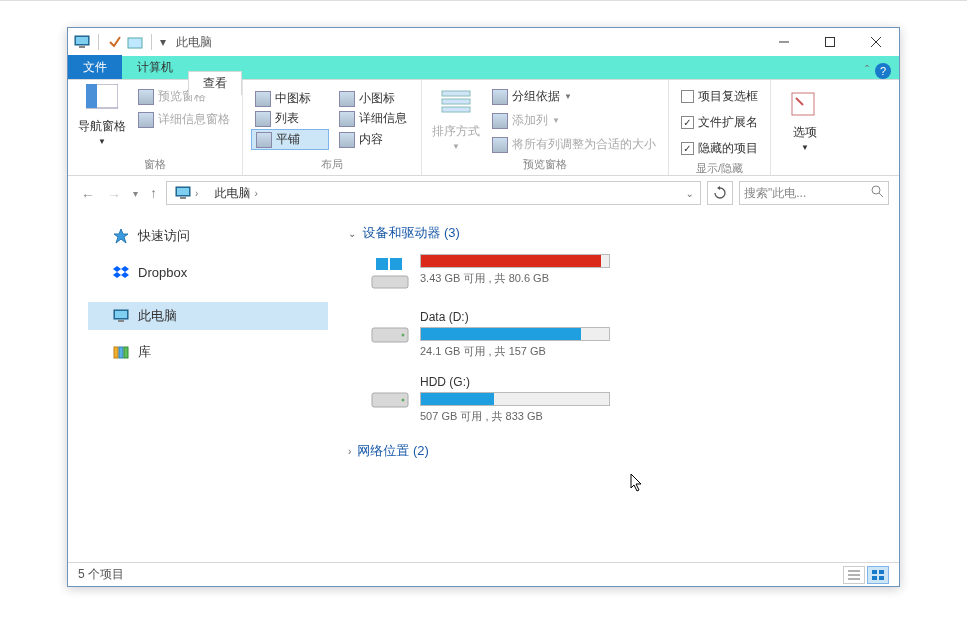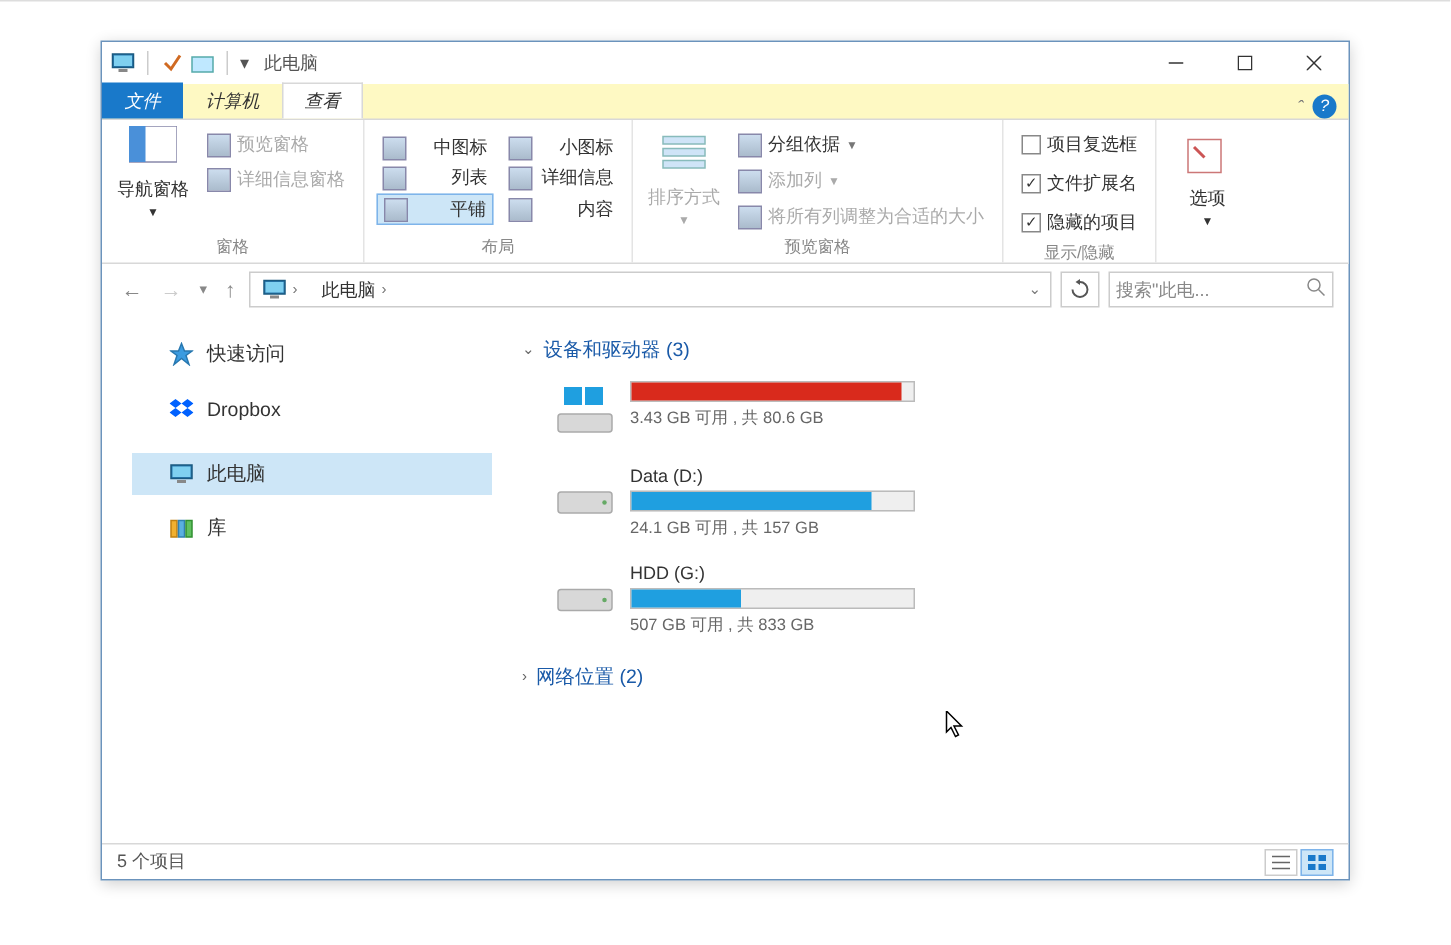--- a/index.html
+++ b/index.html
@@ -8,40 +8,40 @@
   .window-inner { width: 833px; margin: 26px auto 0 auto; border: 1px solid #6b93bc; background: #fff; display:flex; flex-direction:column; height:560px; box-shadow: 0 2px 10px rgba(0,0,0,0.2);}
   
   .titlebar { height: 28px; display:flex; align-items:center; padding: 0 0 0 6px; }
   .titlebar .qat { display:flex; align-items:center; gap: 4px; }
   .qat-icon { width: 16px; height: 16px; display:inline-flex; align-items:center; justify-content:center;}
   .titlebar .sep { width: 1px; height: 16px; background:#ccc; margin: 0 4px;}
   .titlebar .title { margin-left: 10px; color:#555; font-size:12px;}
   .win-controls { margin-left:auto; display:flex;}
   .win-controls .wc { width: 46px; height: 28px; display:flex; align-items:center; justify-content:center; color:#555;}
   
-  .tabs { height: 24px; display:flex; align-items:flex-end; border-bottom: 1px solid #d8d8d8; background:#fef9c3; position:relative;font-style:italic;}
+  .tabs { height: 24px; display:flex; align-items:flex-end; border-bottom: 1px solid #d8d8d8; background:#5eead4; position:relative;}
   .tab { padding: 3px 14px; font-size:12px; color:#333; border: 1px solid transparent; border-bottom: none; cursor:default;}
   .tab.file { background:#1979ca; color:#fff;}
-  .tab.active { border-color:#d8d8d8; background:#fff; position:relative; top:0;}
+  .tab.active { border-color:#d8d8d8; background:#fff; position:relative; top:16px;}
   .tab-help { margin-left:auto; display:flex; align-items:center; padding-right:8px; gap:6px; color:#777;}
   .help-circle { width:16px; height:16px; border-radius:50%; background:#1979ca; color:#fff; display:inline-flex; align-items:center; justify-content:center; font-size:11px;}
   
   .ribbon { height: 96px; border-bottom: 1px solid #d8d8d8; display:flex; background:#fff;}
   .group { display:flex; flex-direction:column; padding: 4px 8px 0 8px; }
   .group + .group { border-left: 1px solid #e4e4e4;}
   .group-body { flex:1; display:flex; gap:6px;}
   .group-label { text-align:center; font-size:11px; color:#888; padding: 2px 0 3px 0;}
   .rbtn { display:flex; align-items:center; gap:4px; padding:2px 4px; color:#333;}
   .rbtn.disabled { color:#aaa;align-items:center;}
   .smallicon { width:16px; height:16px; display:inline-block; border:1px solid #88a; background:linear-gradient(#cde, #abc);}
   .cbx { width:13px; height:13px; border:1px solid #888; display:inline-flex; align-items:center; justify-content:center; background:#fff; font-size:10px; line-height:1;}
   .largebtn { display:flex; flex-direction:column; align-items:center; justify-content:center; width:52px; gap:2px; color:#333;}
   .largebtn.disabled { color:#aaa;}
   .largebtn .big-icon {width:32px; height:32px;}
-  .layout-item { display:flex; align-items:center; gap:4px; padding: 1px 4px; min-width:78px;justify-content:space-between;}
+  .layout-item { display:flex; align-items:center; gap:4px; padding: 1px 4px; min-width:78px;}
   .layout-item.sel { background:#cde6f7; border:1px solid #7eb4ea;}
   
   .navrow { height: 34px; display:flex; align-items:center; gap:6px; padding: 0 10px;}
   .navrow .navarr { color:#888; font-size:14px; padding:0 3px;}
   .addressbar { flex:1; height:24px; border:1px solid #ccc; display:flex; align-items:center; padding: 0 2px;}
   .addressbar .seg { padding: 0 6px; display:flex; align-items:center; gap:4px;}
   .addressbar .dd { color:#777; font-size:10px; padding-right:4px;}
   .refresh { width:26px; height:24px; border:1px solid #ccc; display:flex; align-items:center; justify-content:center; color:#555;}
   .searchbox { width:150px; height:24px; border:1px solid #ccc; display:flex; align-items:center; padding:0 4px; color:#888;}
   .searchbox .mag { margin-left:auto; color:#888;}

